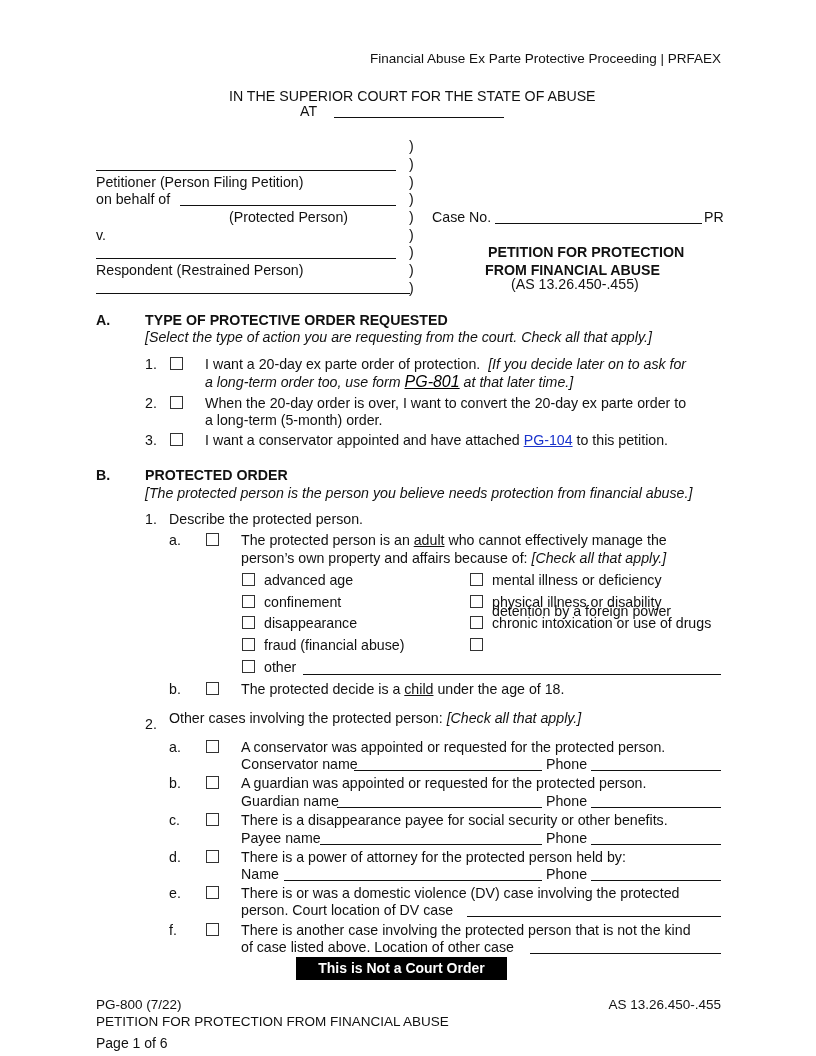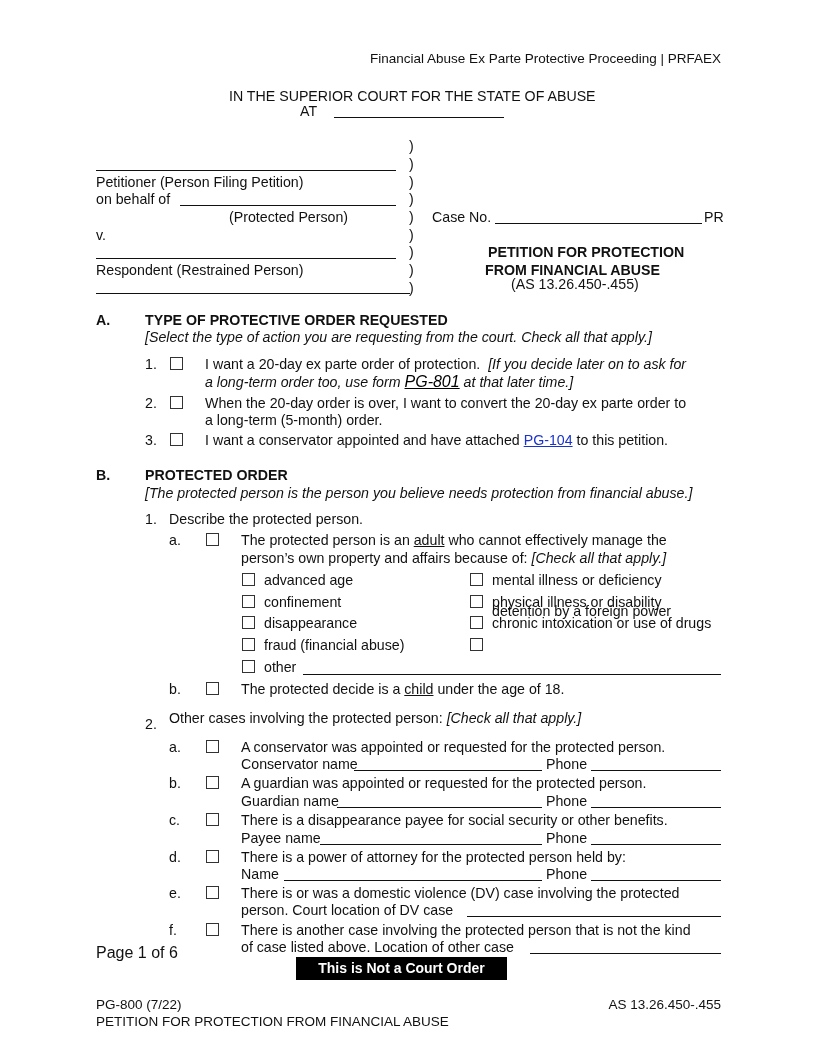--- a/index.html
+++ b/index.html
@@ -148,16 +148,16 @@
 <div class="line" style="left:467px; top:916px; width:254px;"></div>
 
 <div class="abs" style="left:169px; top:922px;">f.</div>
 <div class="cb" style="left:206px; top:923px;"></div>
 <div class="abs" style="left:241px; top:922px;">There is another case involving the protected person that is not the kind</div>
 <div class="abs" style="left:241px; top:939px;">of case listed above.  Location of other case</div>
 <div class="line" style="left:530px; top:953px; width:191px;"></div>
 
 <div class="banner">This is Not a Court Order</div>
 
-<div class="abs" style="left:96px; top:944px; font-size:16px;">Page 1 of 6</div>
+<div class="abs" style="left:96px; top:1035px; font-size:14px;">Page 1 of 6</div>
 <div class="abs" style="left:96px; top:996px; font-size:13.5px;">PG-800 (7/22)</div>
 <div class="abs" style="left:96px; top:1013px; font-size:13.5px;">PETITION FOR PROTECTION FROM FINANCIAL ABUSE</div>
 <div class="abs" style="right:95px; top:996px; font-size:13.5px;">AS 13.26.450-.455</div>
 
 </body></html>

